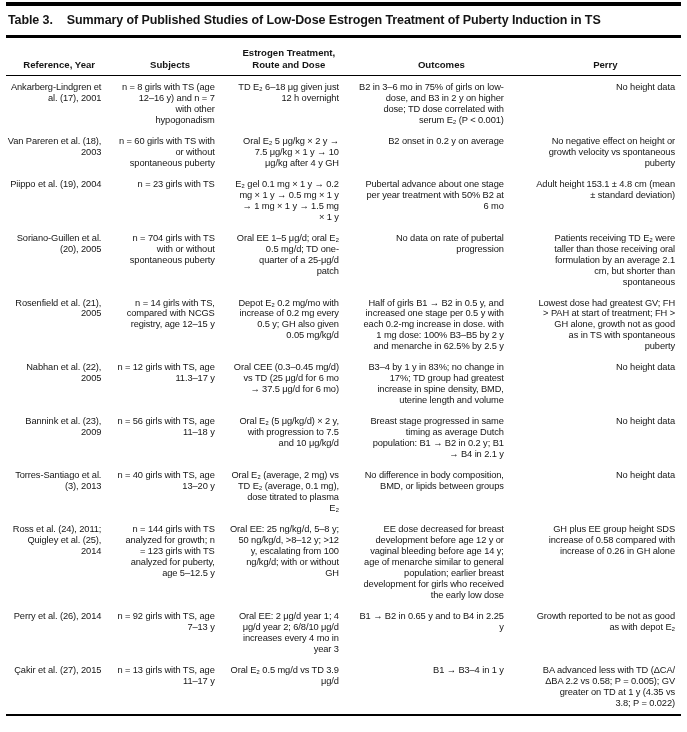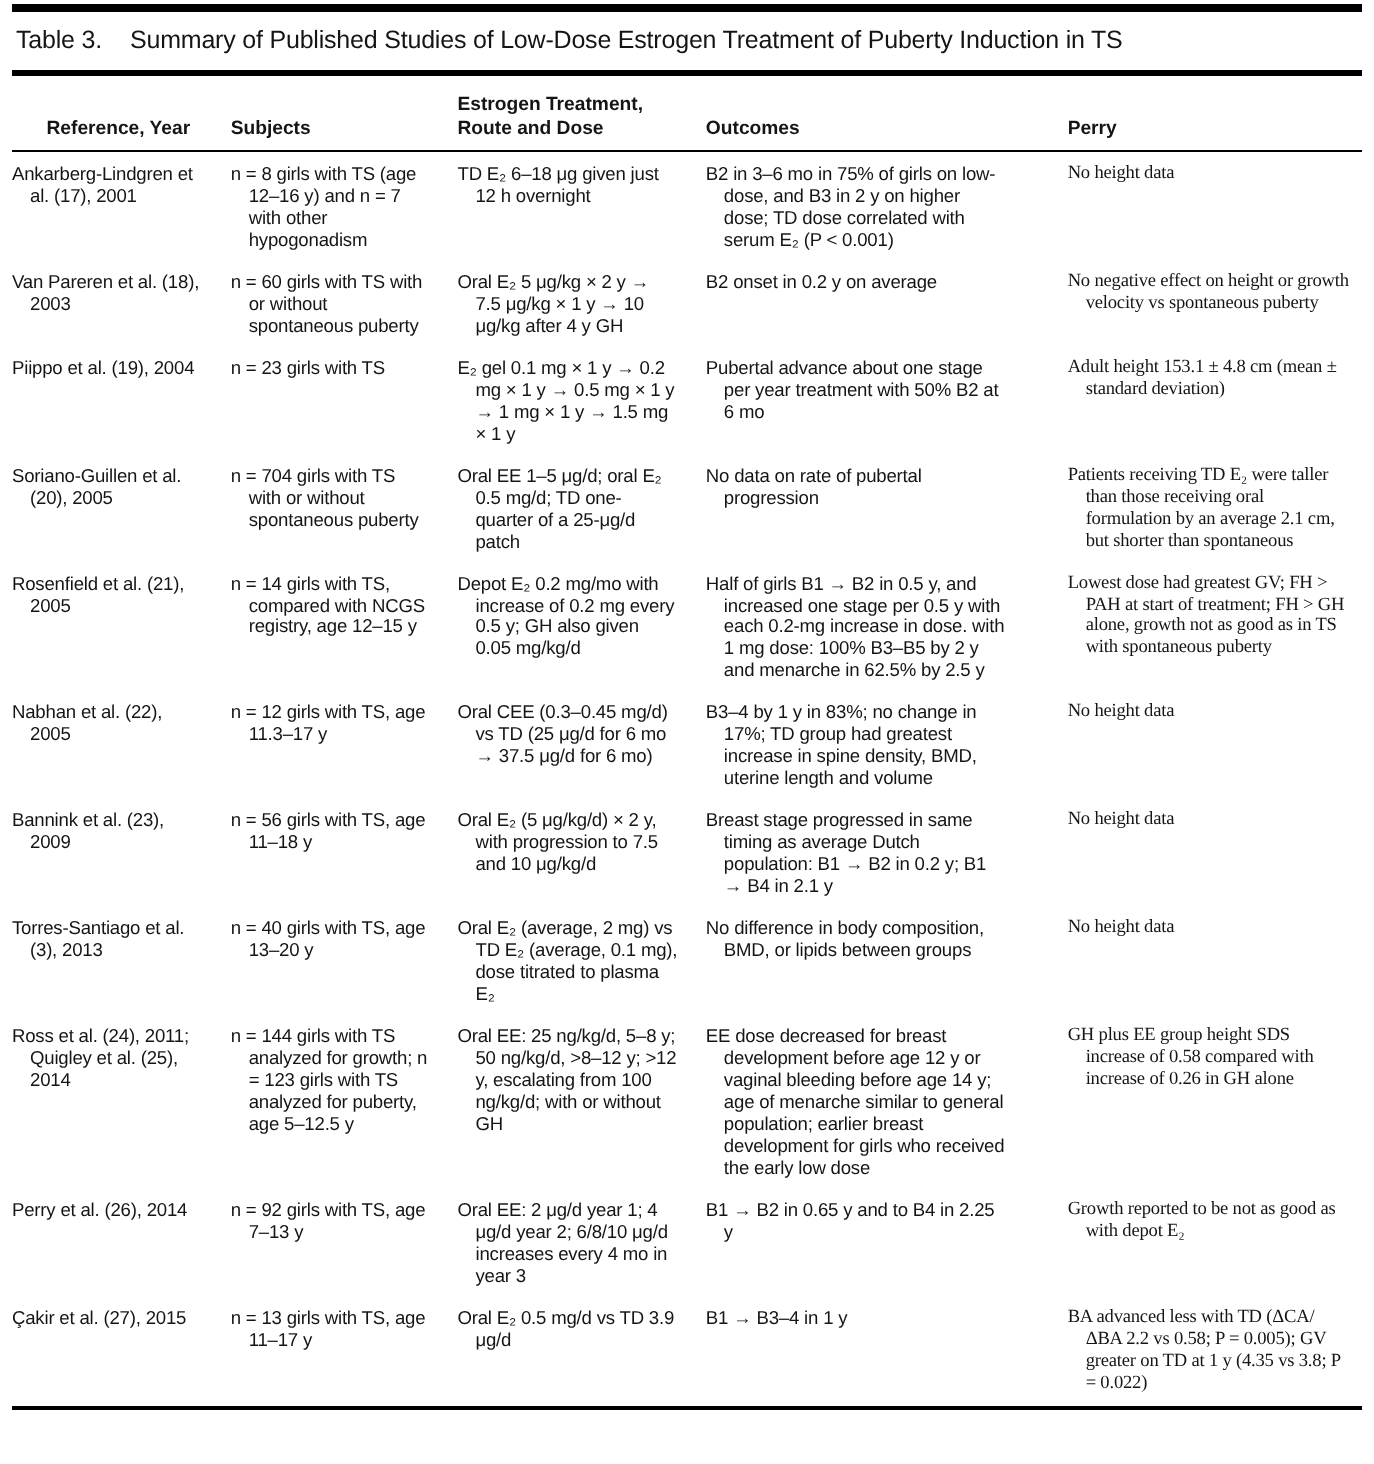--- a/index.html
+++ b/index.html
@@ -5,49 +5,49 @@
   html,body { margin:0; padding:0; background:#ffffff; }
   body { font-family:"Liberation Sans", sans-serif; color:#151515; -webkit-font-smoothing:antialiased; }
   .page { width:687px; box-sizing:border-box; padding:2px 6px 0 6px; }
 
   
   .title-band {
     border-top:4px solid #000;
     border-bottom:3px solid #000;
     padding:7px 2px 8px 2px;
     font-size:12.5px;
-    font-weight:normal;
+    font-weight:bold;
     letter-spacing:-0.1px;
   }
   .title-band .tlabel { margin-right:14px; }
 
   
   table { width:100%; border-collapse:collapse; table-layout:fixed; }
   thead th {
     font-size:9.6px;
     font-weight:bold;
-    text-align:left;
+    text-align:center;
     vertical-align:bottom;
     padding:9px 4px 5px 0;
     border-bottom:1.3px solid #000;
     white-space:pre-line;
     line-height:1.2;
   }
   thead th.left { text-align:center; padding-left:1px; }
   tbody td {
     font-size:9.3px;
     line-height:1.18;
     vertical-align:top;
     padding:4.5px 14px 5.5px 0;
     letter-spacing:-0.1px;
   }
-  tbody td .hang { padding-left:9px; text-indent:-9px; }
+  tbody td .hang { padding-left:9px; text-indent:-9px;text-align:right; }
   tbody tr:first-child td { padding-top:6px; }
   td.c-outcomes { padding-right:30px; }
-  td.c-height  { padding-right:6px;font-family:Liberation Serif, serif; }
+  td.c-height  { padding-right:6px; }
 
   .bottom-rule { border-top:2.5px solid #000; height:4px; }
 </style>
 </head>
 <body>
 
 <div class="page">
 
   <div class="title-band">
     <span class="tlabel">Table 3.</span><span>Summary of Published Studies of Low-Dose Estrogen Treatment of Puberty Induction in TS</span>

